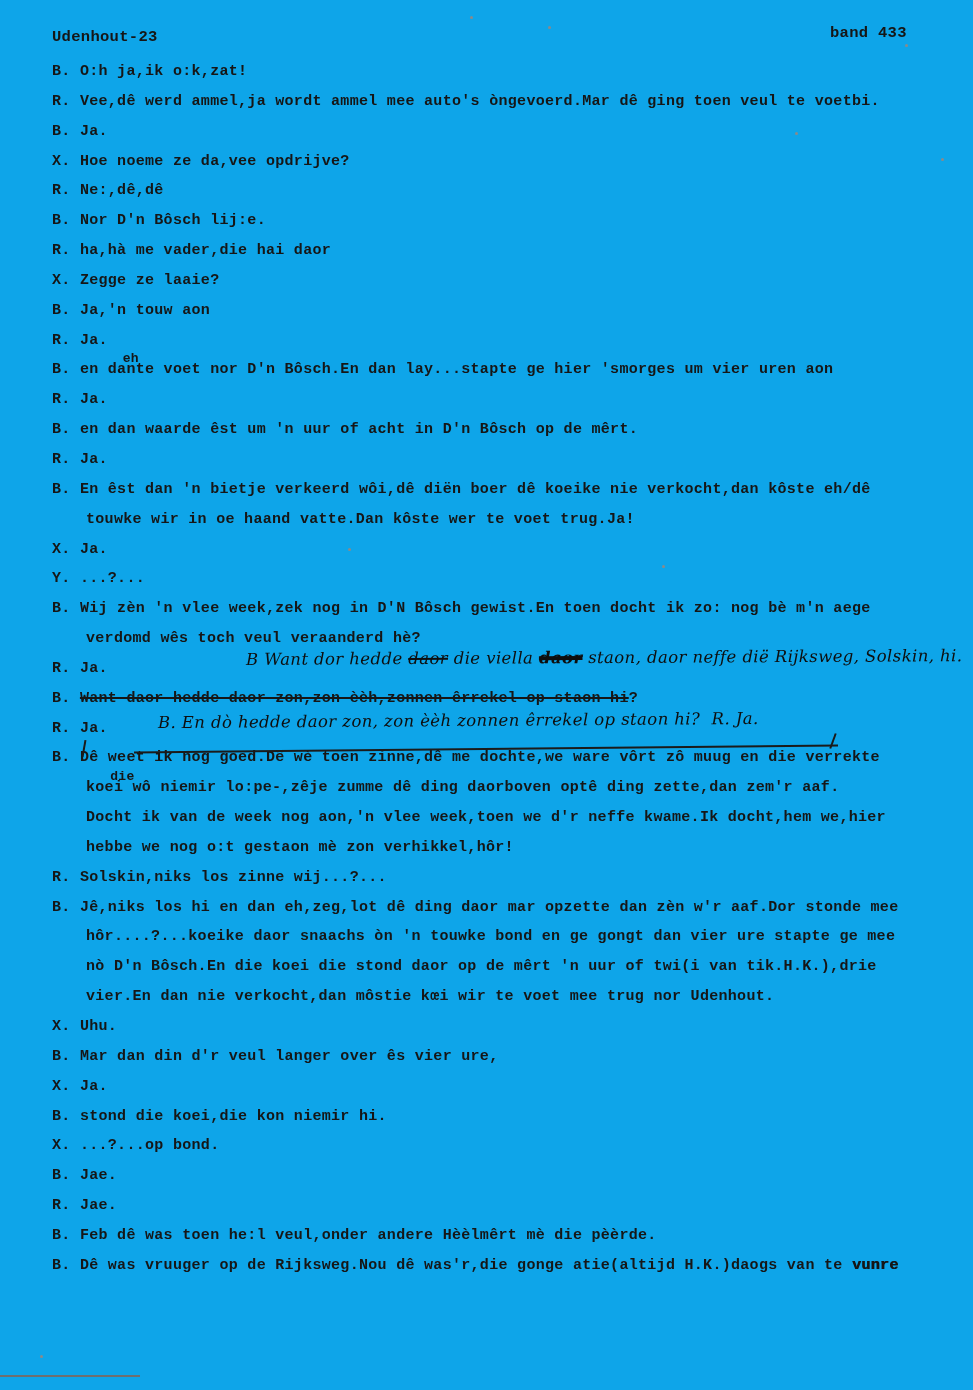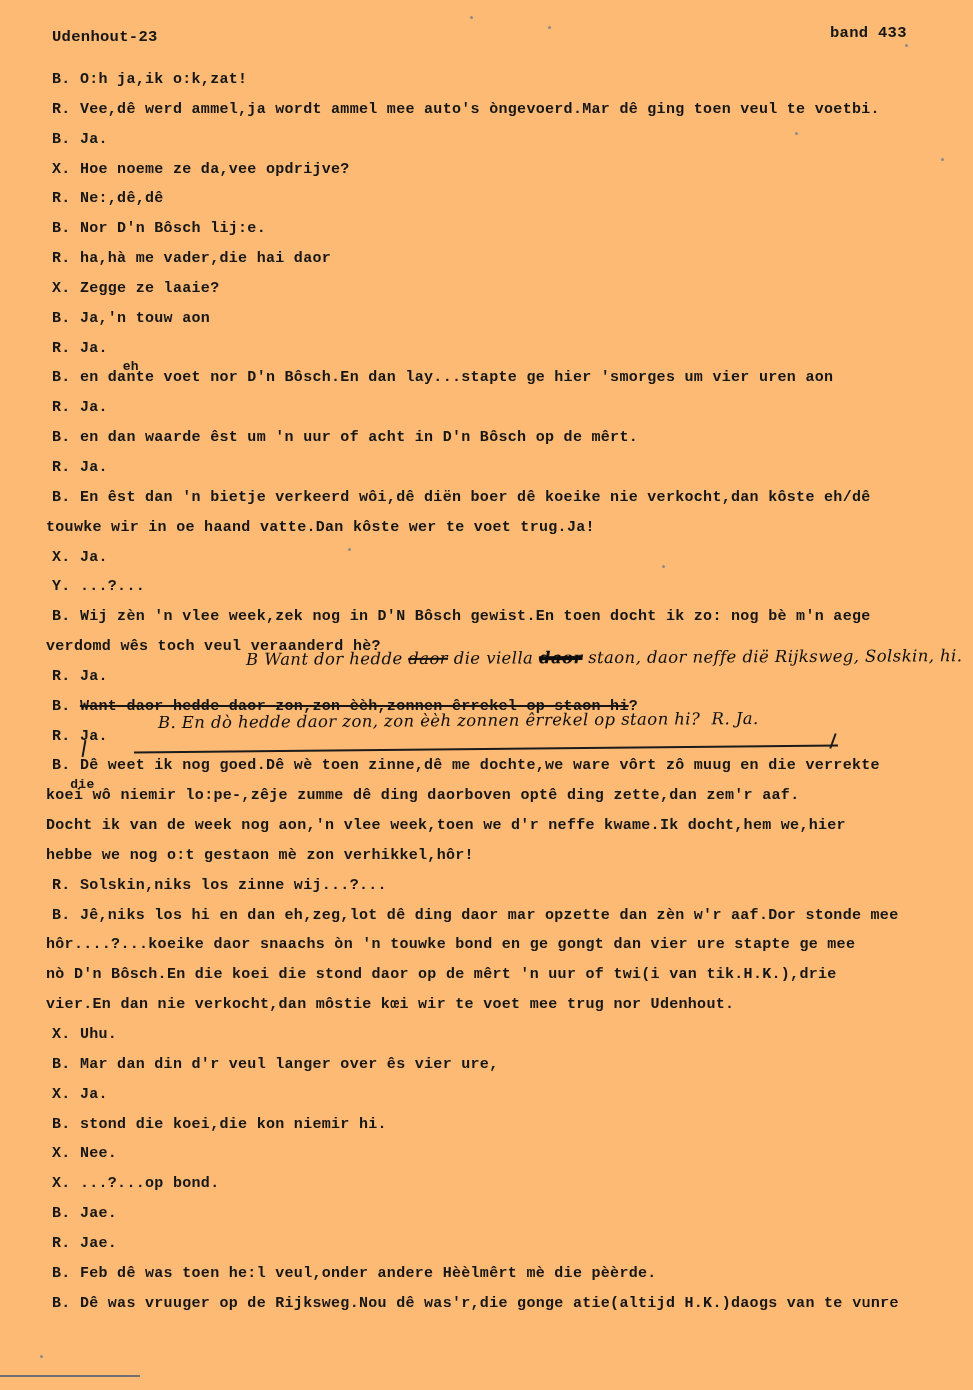--- a/index.html
+++ b/index.html
@@ -9,32 +9,32 @@
     width:973px;height:1390px;
     margin:0 auto;
     background:#fcfcfa;
     overflow:hidden;
     font-family:"Liberation Mono","DejaVu Sans Mono",monospace;
     color:#161616;
   }
   .hdr{position:absolute;font-size:15.5px;font-weight:700;letter-spacing:.3px;white-space:pre;}
   .hdr-left{left:52px;top:28px;}
   .hdr-right{left:830px;top:24px;}
-  .doc{position:absolute;left:0;top:65px;width:952px;}
+  .doc{position:absolute;left:0;top:57px;width:952px;}
   .line{
     height:29.85px;line-height:29.85px;
     padding-left:52px;
     font-size:15px;font-weight:700;letter-spacing:.3px;
     white-space:pre;
   }
-  .line.cont{padding-left:46px;}
+  .line.cont{padding-left:86px;}
   .label{display:inline;}
   .strike{text-decoration:line-through;text-decoration-thickness:2px;}
   .heavy{text-decoration:line-through;text-decoration-thickness:3.5px;font-weight:900;}
-  .bold{font-weight:400;text-shadow:.6px 0 0 currentColor;text-align:center;}
+  .bold{font-weight:700;text-shadow:.6px 0 0 currentColor;text-align:center;}
   .sup{
     display:inline-block;width:0;overflow:visible;
     transform:translate(-13px,-11px);
     font-size:13px;white-space:pre;
   }
   .hw{
     position:absolute;
     font-family:"DejaVu Serif",serif;font-style:italic;
     font-size:16.5px;color:#0e0e0e;letter-spacing:.4px;
     white-space:pre;
@@ -44,21 +44,21 @@
   .rule{position:absolute;background:#1b1b1b;}
   #hw2-underline{left:134px;top:748px;width:704px;height:2px;transform:rotate(-.55deg);}
   #hw2-endtick{left:832px;top:733px;width:2px;height:16px;transform:rotate(20deg);}
   #b-bracket{left:83px;top:740px;width:2px;height:17px;transform:rotate(10deg);}
   #scan-bottom{left:0;top:1375px;width:140px;height:2px;background:#6f6f6f;}
   .speck{position:absolute;background:#8a8a8a;border-radius:50%;width:3px;height:3px;}
 </style>
 </head>
 <body>
 
-<div class="page" style="background: #fdba74; color: rgb(22, 22, 22);">
+<div class="page" style="background: #0ea5e9; color: rgb(22, 22, 22);">
 
   <div class="hdr hdr-left">Udenhout-23</div>
   <div class="hdr hdr-right">band 433</div>
 
   <div class="doc">
       <div class="line"><span class="label">B. </span><span class="">O:h ja,ik o:k,zat!</span></div>
       <div class="line"><span class="label">R. </span><span class="">Vee,dê werd ammel,ja wordt ammel mee auto's òngevoerd.Mar dê ging toen veul te voetbi.</span></div>
       <div class="line"><span class="label">B. </span><span class="">Ja.</span></div>
       <div class="line"><span class="label">X. </span><span class="">Hoe noeme ze da,vee opdrijve?</span></div>
       <div class="line"><span class="label">R. </span><span class="">Ne:,dê,dê</span></div>
@@ -86,21 +86,20 @@
       <div class="line cont"><span class="">hebbe we nog o:t gestaon mè zon verhikkel,hôr!</span></div>
       <div class="line"><span class="label">R. </span><span class="">Solskin,niks los zinne wij...?...</span></div>
       <div class="line"><span class="label">B. </span><span class="">Jê,niks los hi en dan eh,zeg,lot dê ding daor mar opzette dan zèn w'r aaf.Dor stonde mee</span></div>
       <div class="line cont"><span class="">hôr....?...koeike daor snaachs òn 'n touwke bond en ge gongt dan vier ure stapte ge mee</span></div>
       <div class="line cont"><span class="">nò D'n Bôsch.En die koei die stond daor op de mêrt 'n uur of twi(i van tik.H.K.),drie</span></div>
       <div class="line cont"><span class="">vier.En dan nie verkocht,dan môstie kœi wir te voet mee trug nor Udenhout.</span></div>
       <div class="line"><span class="label">X. </span><span class="">Uhu.</span></div>
       <div class="line"><span class="label">B. </span><span class="">Mar dan din d'r veul langer over ês vier ure,</span></div>
       <div class="line"><span class="label">X. </span><span class="">Ja.</span></div>
       <div class="line"><span class="label">B. </span><span class="">stond die koei,die kon niemir hi.</span></div>
-      <div class="line"><span class="label">X. </span><span class="">Nee.</span></div>
       <div class="line"><span class="label">X. </span><span class="">...?...op bond.</span></div>
       <div class="line"><span class="label">B. </span><span class="">Jae.</span></div>
       <div class="line"><span class="label">R. </span><span class="">Jae.</span></div>
       <div class="line"><span class="label">B. </span><span class="">Feb dê was toen he:l veul,onder andere Hèèlmêrt mè die pèèrde.</span></div>
       <div class="line"><span class="label">B. </span><span class="">Dê was vruuger op de Rijksweg.Nou dê was'r,die gonge atie(altijd H.K.)daogs van te </span><span class="bold">vunre</span></div>
     </div>
 
   <div class="hw" id="hw1"><span class="">B Want dor hedde </span><span class="strike">daor</span><span class=""> die viella </span><span class="heavy">daor</span><span class=""> staon, daor neffe dië Rijksweg, Solskin, hi.</span></div>
   <div class="hw" id="hw2"><span class="">B. En dò hedde daor zon, zon èèh zonnen êrrekel op staon hi?</span><span class="">  R. Ja.</span></div>
 

